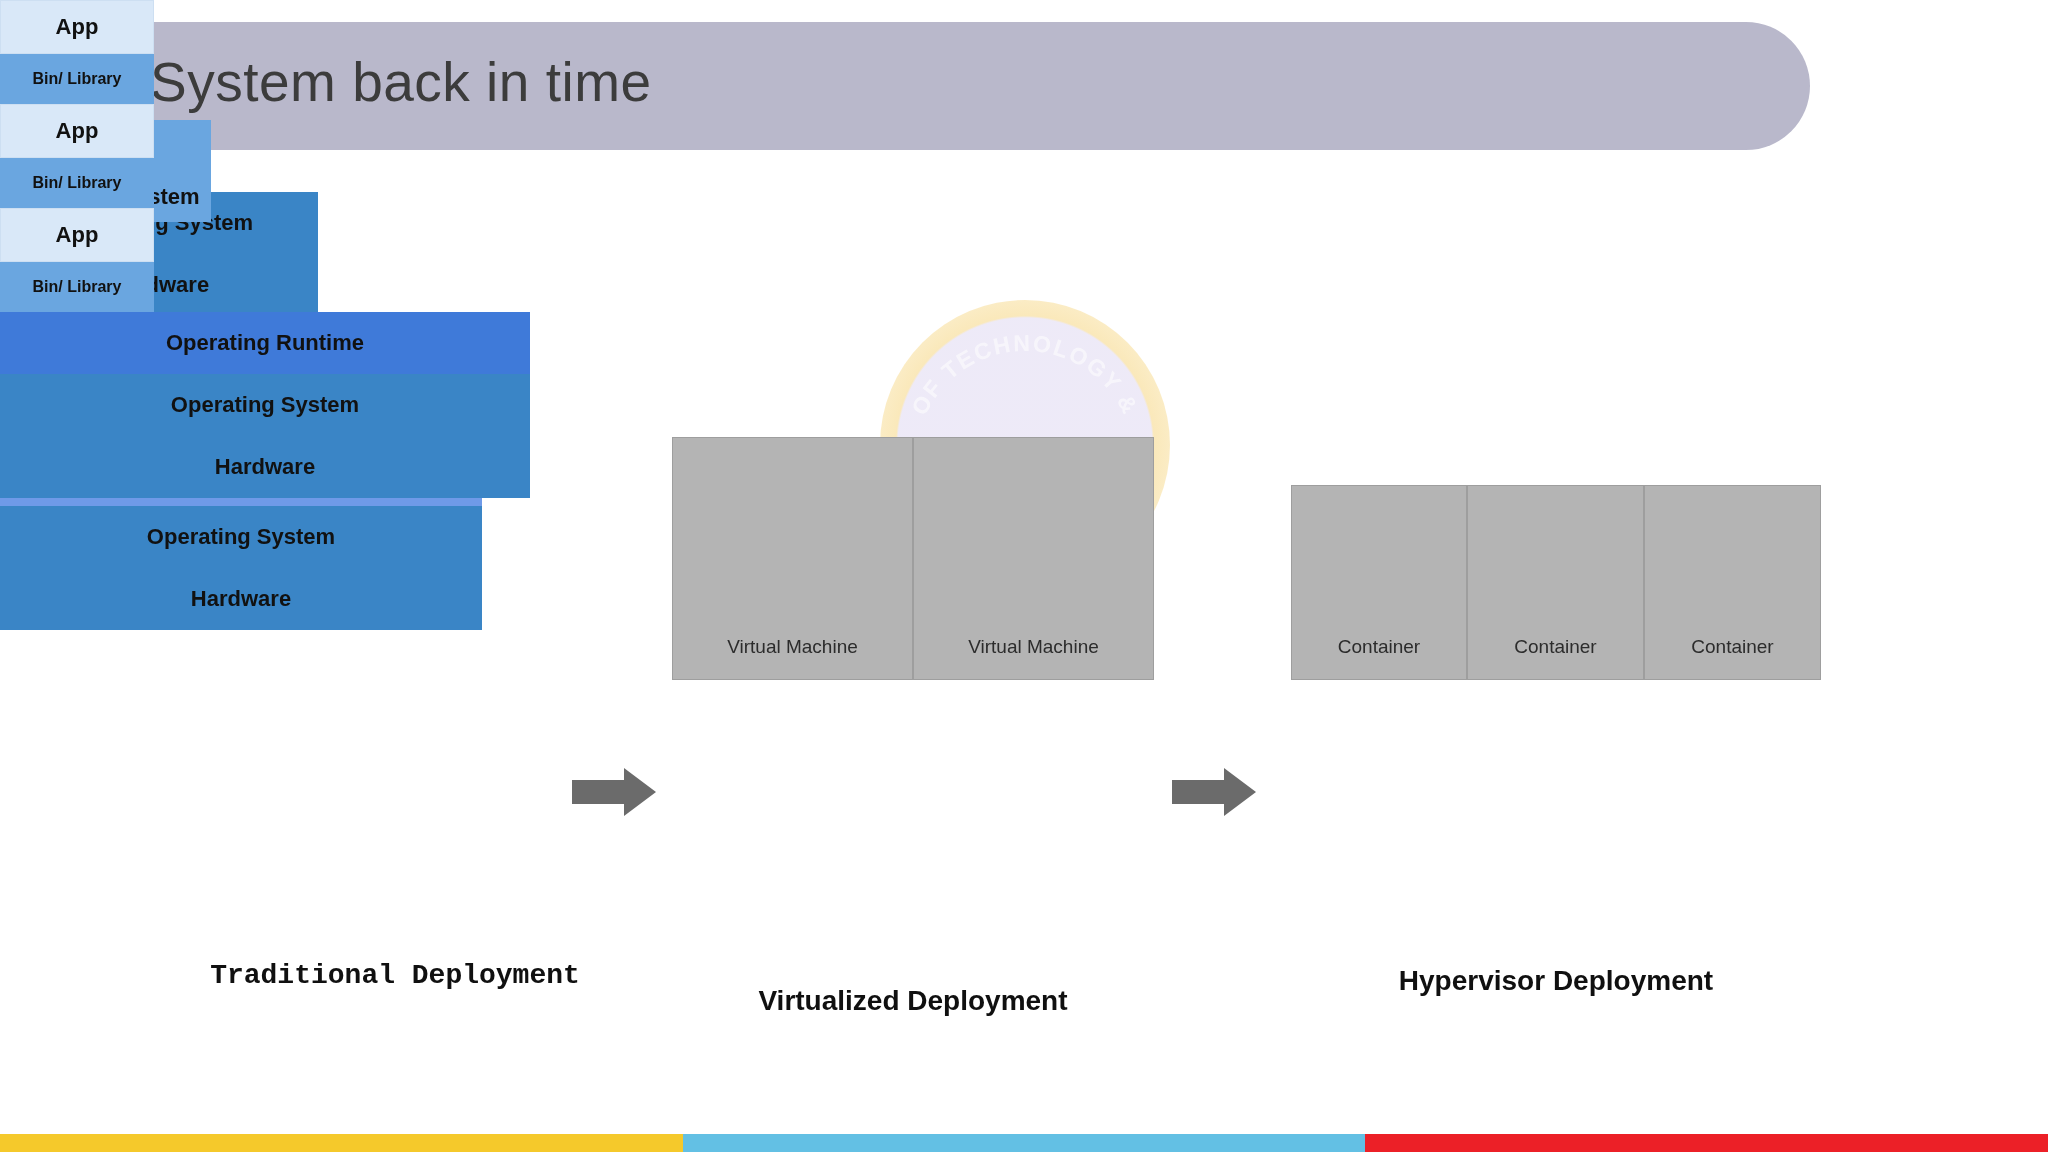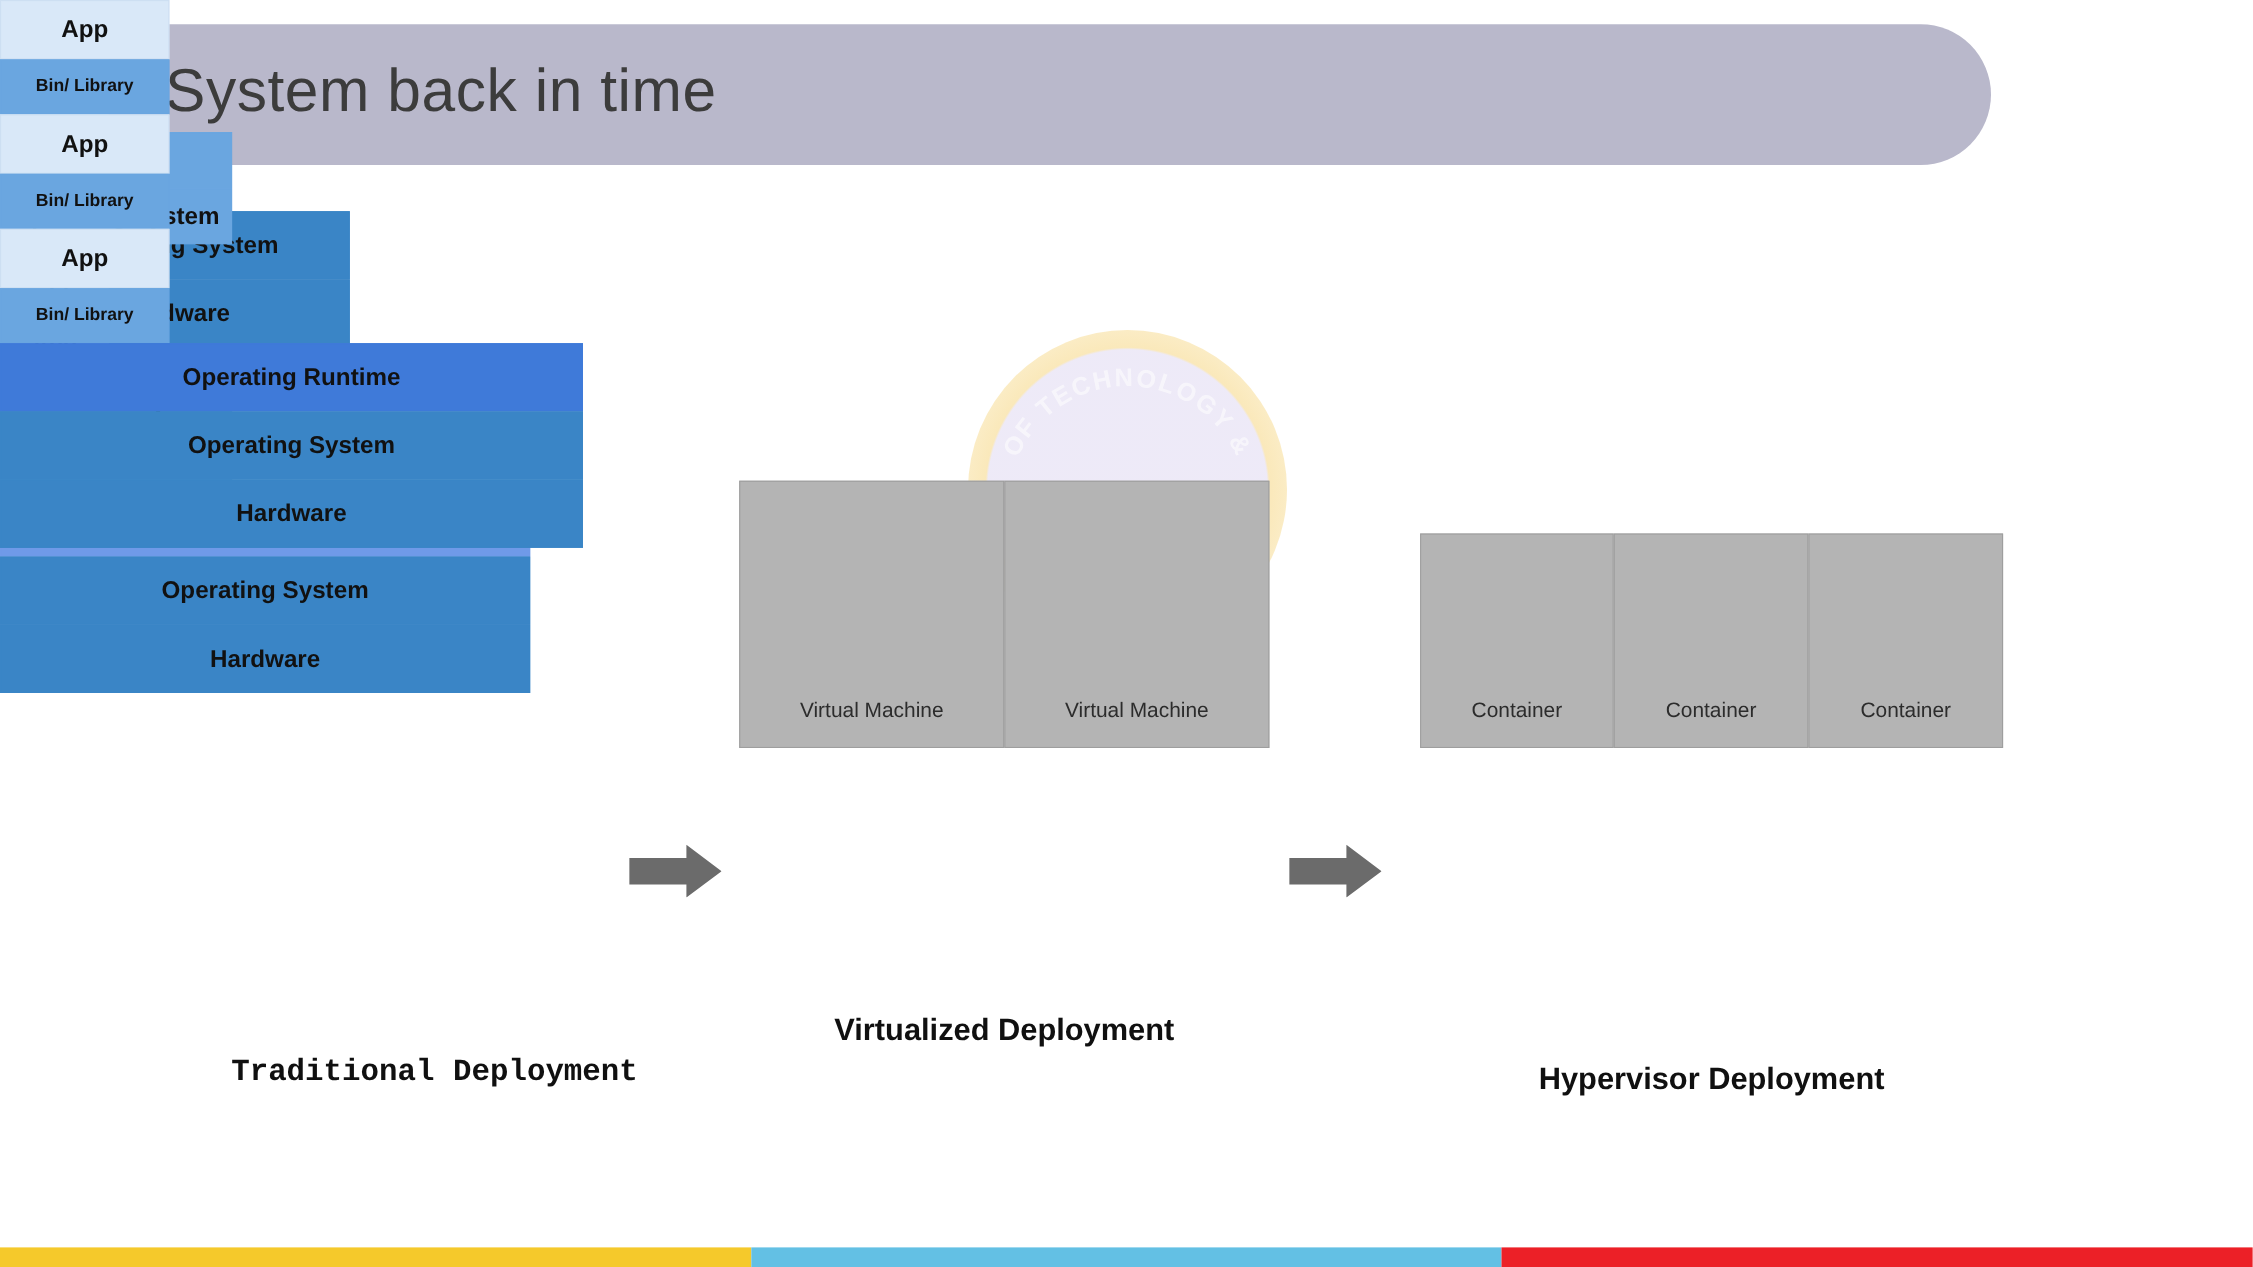--- a/index.html
+++ b/index.html
@@ -227,21 +227,21 @@
     <div class="bar app-box" style="left:925px; top:448px; width:99px; height:62px;">App</div>
     <div class="bar app-box" style="left:1037px; top:455px; width:99px; height:58px;">App</div>
     <div class="bar binlib" style="left:925px; top:513px; width:211px; height:51px;">Bin/ Library</div>
     <div class="bar os-vm" style="left:925px; top:578px; width:211px; height:51px;">Operating System</div>
     <div class="group-caption" style="left:913px; top:636px; width:241px;">Virtual Machine</div>
 
     <div class="bar hypervisor" style="left:672px; top:688px; width:482px; height:62px;">Hypervisor</div>
     <div class="bar os" style="left:672px; top:772px; width:482px; height:62px;">Operating System</div>
     <div class="bar hardware" style="left:672px; top:856px; width:482px; height:62px;">Hardware</div>
 
-    <div class="column-label" style="left:668px; top:920px; width:490px;">Virtualized Deployment</div>
+    <div class="column-label" style="left:668px; top:985px; width:490px;">Virtualized Deployment</div>
   </div>
 
   <div class="arrow" style="left:1172px; top:768px;">
     <svg width="84" height="48" viewBox="0 0 84 48">
       <polygon points="0,12 52,12 52,0 84,24 52,48 52,36 0,36" fill="#6b6b6b"></polygon>
     </svg>
   </div>
 
   <div class="column">
 

